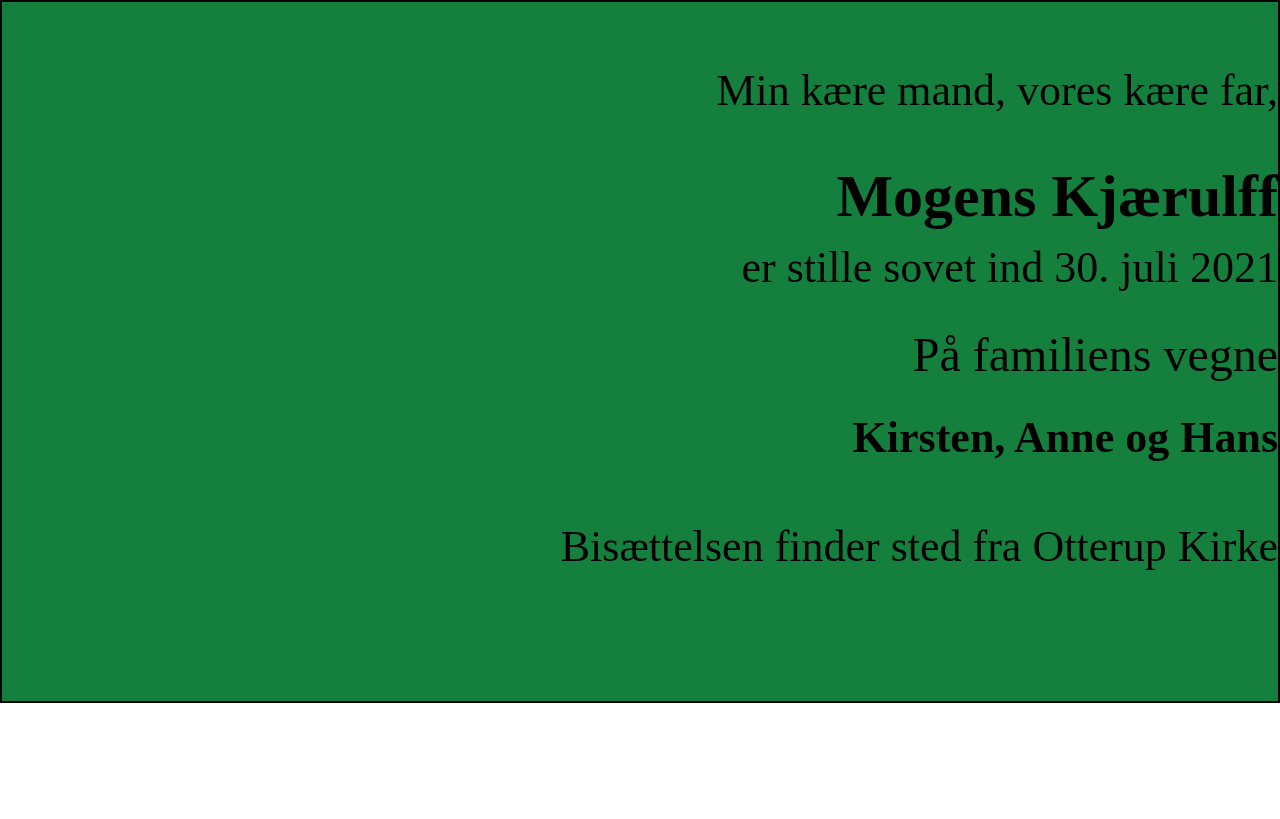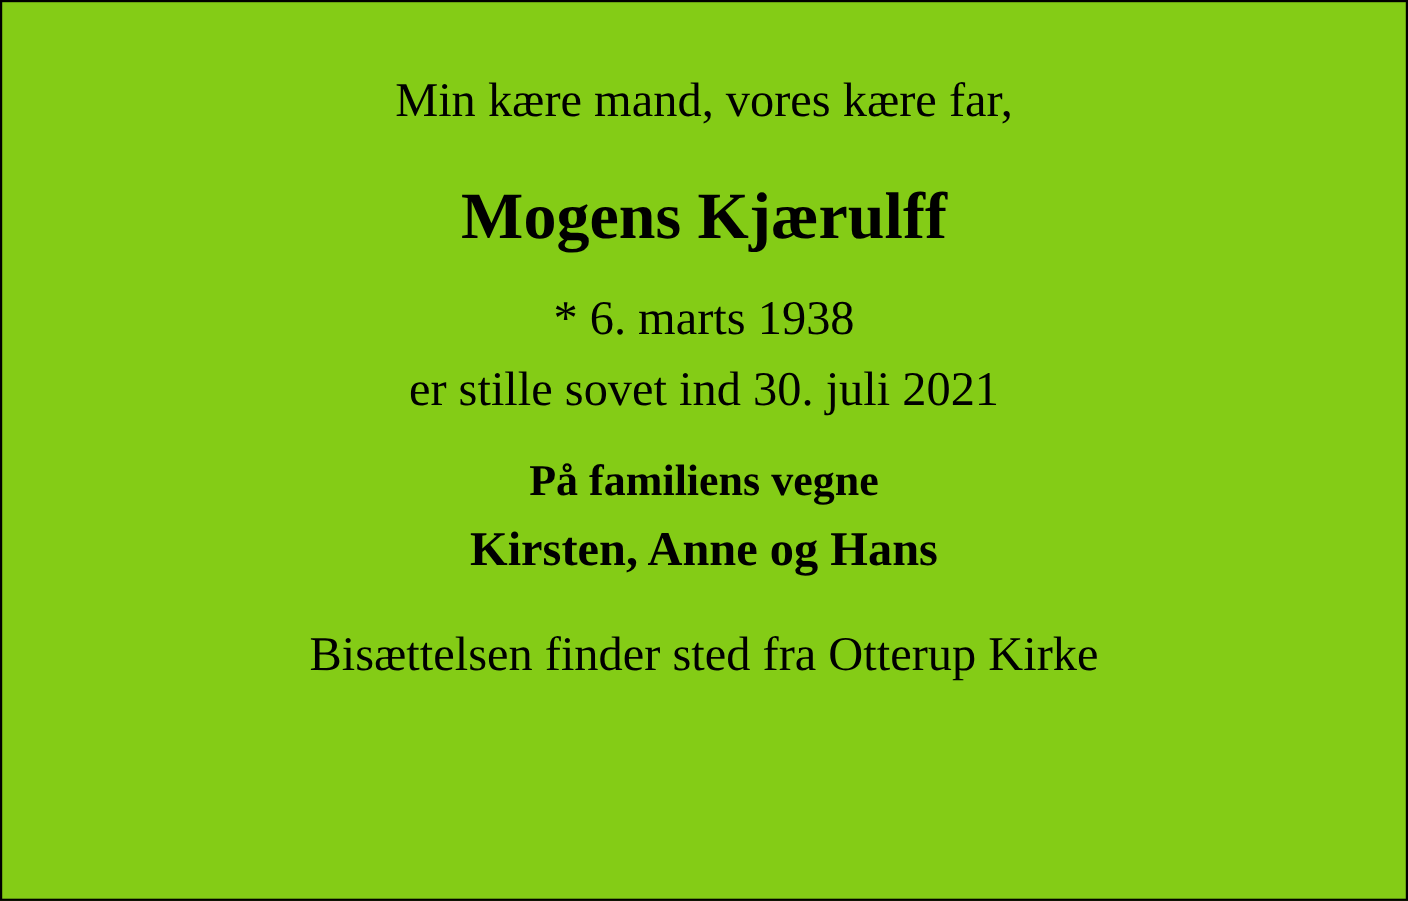--- a/index.html
+++ b/index.html
@@ -3,25 +3,25 @@
 <meta charset="utf-8">
 <style>
   * { margin: 0; padding: 0; box-sizing: border-box; }
   html, body {
     background: #ffffff;
     font-family: "Liberation Serif", "DejaVu Serif", serif;
   }
   .notice {
     position: relative;
     width: 1280px;
-    height: 819px;
-    background: #84cc16;
+    height: 703px;
+    background: #15803d;
     border: 2px solid #000000;
     color: #000000;
-    text-align: center;
+    text-align: right;
     overflow: hidden;
   }
   .line {
     color: #000000;
   }
   .intro {
     margin-top: 58px;
     font-size: 44px;
     line-height: 1.4;
   }
@@ -36,44 +36,42 @@
     font-size: 44px;
     line-height: 1.0;
   }
   .death {
     margin-top: 20px;
     font-size: 44px;
     line-height: 1.0;
   }
   .behalf {
     margin-top: 41px;
-    font-size: 40px;
+    font-size: 48px;
     line-height: 1.0;
-    font-weight: bold;
   }
   .family {
-    margin-top: 21px;
+    margin-top: 37px;
     font-size: 44px;
     font-weight: bold;
     line-height: 1.0;
   }
   .ceremony {
-    margin-top: 42px;
+    margin-top: 56px;
     font-size: 44px;
     line-height: 1.4;
   }
 </style>
 </head>
 <body>
 
 <div class="notice">
   <div class="intro">
     <div class="line">Min kære mand, vores kære far,</div>
   </div>
   <div class="name">Mogens Kjærulff</div>
-  <div class="birth">* 6. marts 1938</div>
   <div class="death">er stille sovet ind 30. juli 2021</div>
   <div class="behalf">På familiens vegne</div>
   <div class="family">Kirsten, Anne og Hans</div>
   <div class="ceremony">
     <div class="line">Bisættelsen finder sted fra Otterup Kirke</div>
   </div>
 </div>
 
 </body></html>

